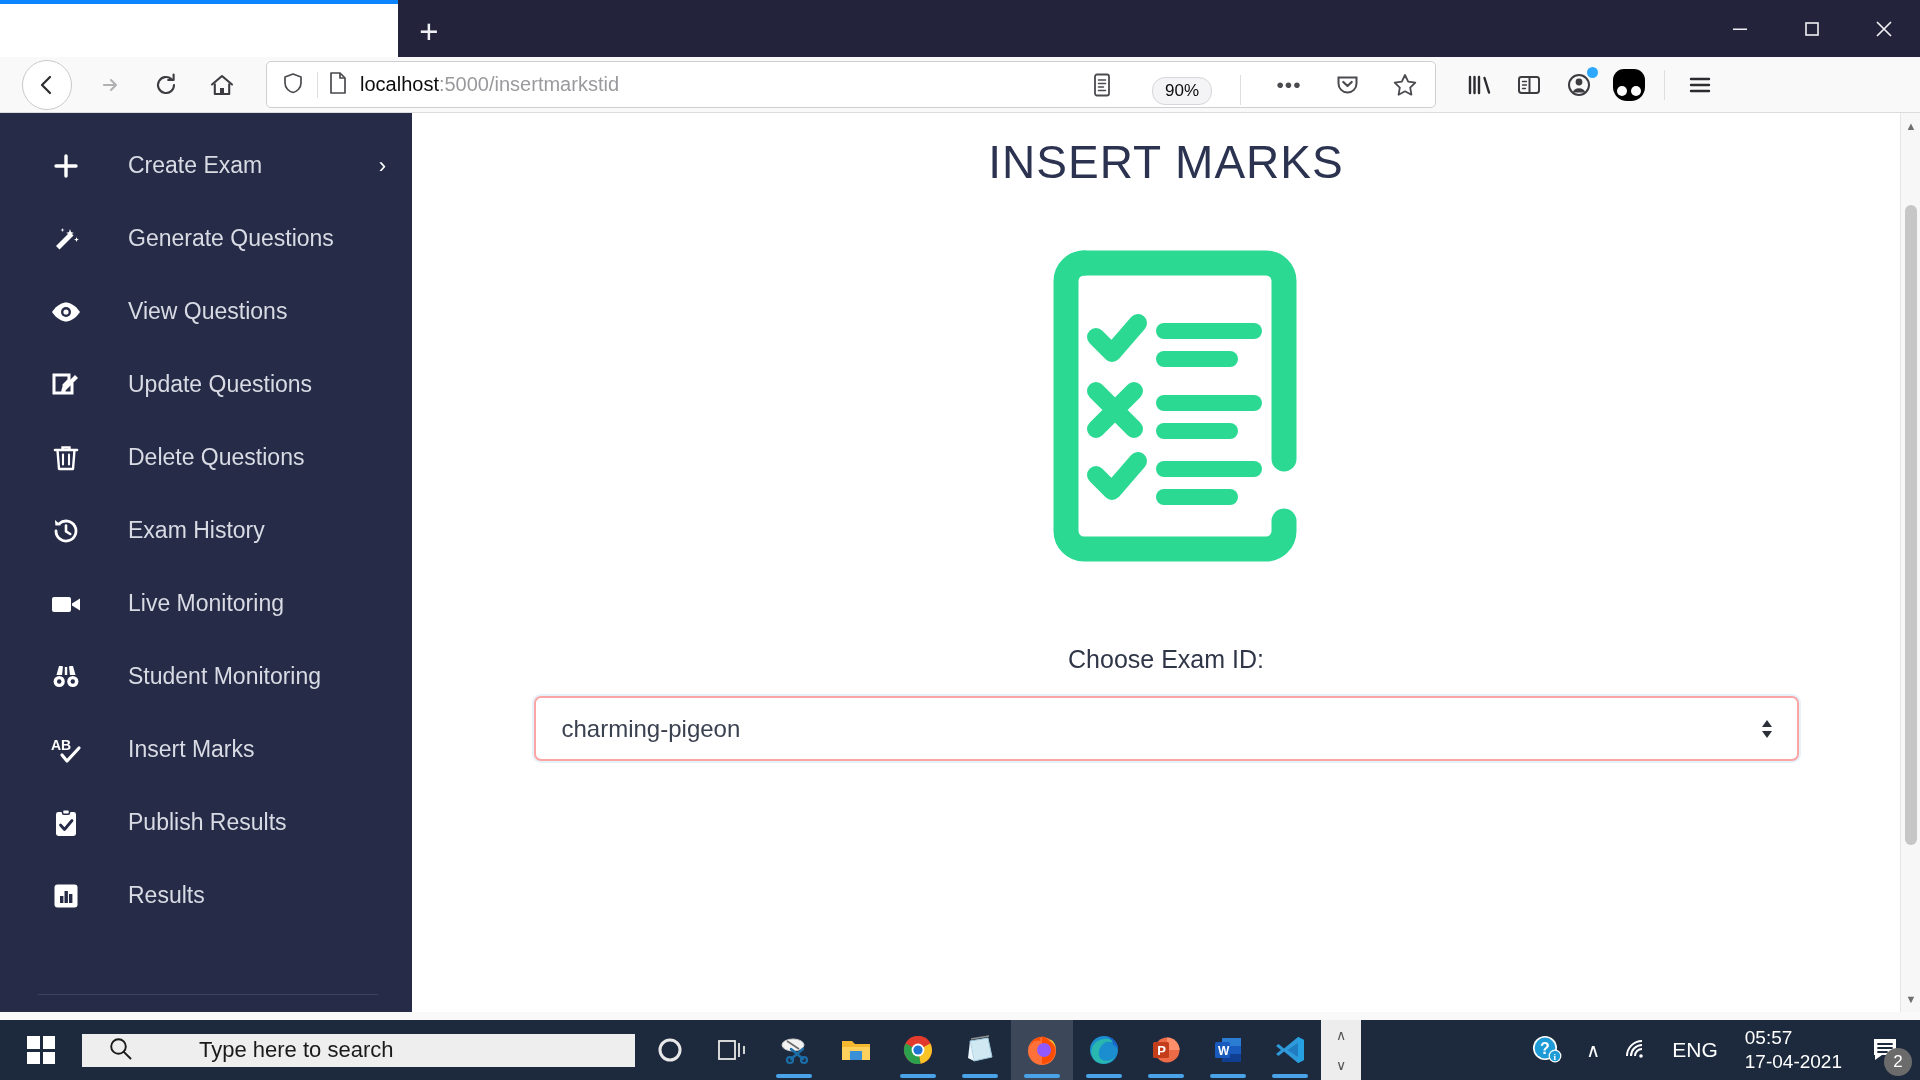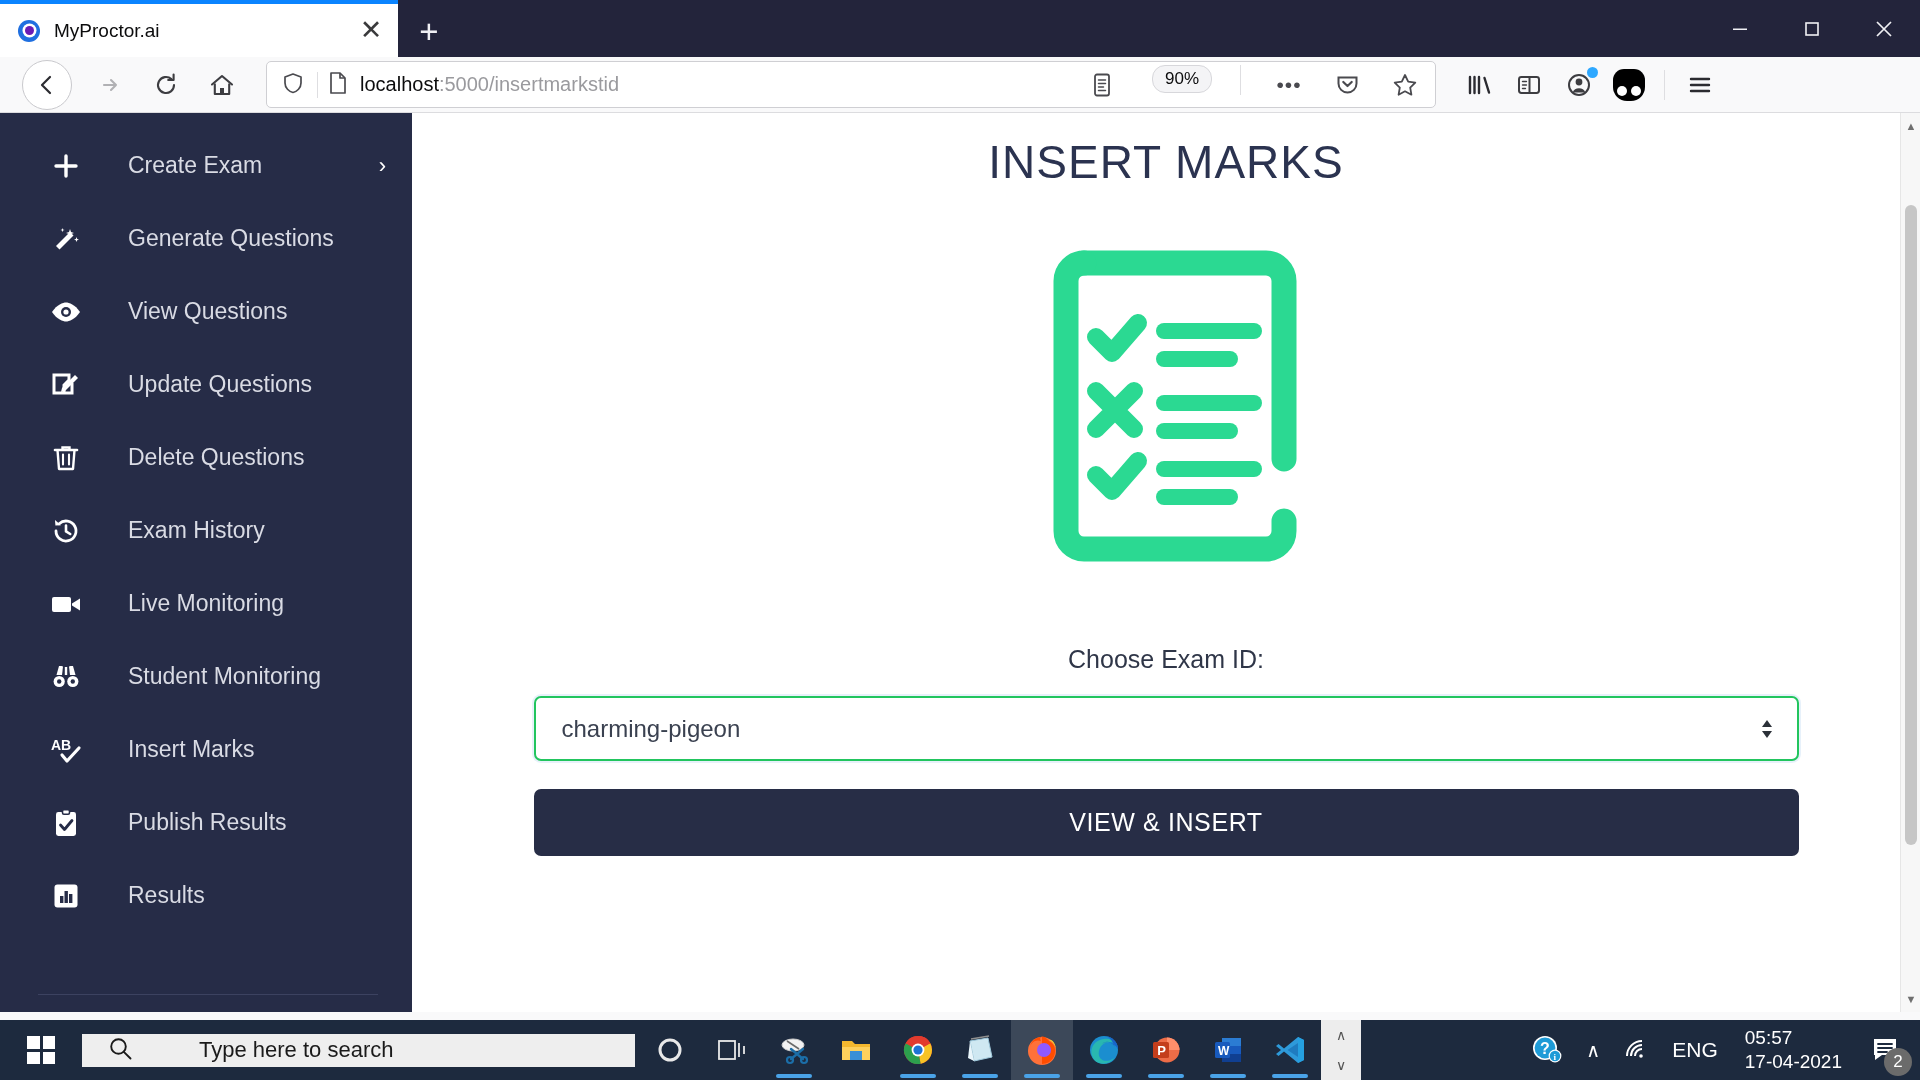--- a/index.html
+++ b/index.html
@@ -87,21 +87,21 @@
     max-width: 1170px;
   }
   .urlbar .shield { color: #4a4a4f; margin-right: 8px; }
   .url-sep { width: 1px; height: 26px; background: #dedee1; margin: 0 9px 0 4px; }
   .urlbar .pageicon { color: #4a4a4f; margin-right: 11px; }
   .urltext {
     flex: 1 1 auto; font-size: 20px; color: #9a9a9e; white-space: nowrap;
     overflow: hidden;
   }
   .urltext b { color: #0c0c0d; font-weight: 400; }
-  .urlbar-right { display: flex; align-items: flex-start; gap: 18px; }
+  .urlbar-right { display: flex; align-items: flex-end; gap: 18px; }
   .zoombadge {
     border: 1px solid #d7d7db; border-radius: 13px; background: #f4f4f6;
     font-size: 17px; color: #0c0c0d; padding: 3px 12px; margin-left: 12px;
   }
   .vdiv { width: 1px; height: 30px; background: #dedee1; margin: 0 10px; }
   .tbicon {
     width: 40px; height: 40px; display: flex; align-items: center; justify-content: center;
     color: #4a4a4f;
   }
   .navbar-right { display: flex; align-items: center; margin-left: 4px; }
@@ -154,21 +154,21 @@
     letter-spacing: 1px; margin-top: 22px;
   }
 
   .illus-wrap { display: flex; justify-content: center; margin-top: 52px; }
 
   .form-area { width: 1265px; margin: 0 auto; padding-top: 74px; }
   .form-label {
     text-align: center; font-size: 25px; color: #2f3648; margin-bottom: 22px;
   }
   .select-box {
-    height: 65px; border: 2px solid #22c55e; border-radius: 7px;
+    height: 65px; border: 2px solid #fca5a5; border-radius: 7px;
     background: #fff; display: flex; align-items: center;
     padding: 0 22px 0 26px; box-shadow: 0 0 0 2px rgba(169,206,238,.28);
   }
   .select-value { flex: 1 1 auto; font-size: 24px; color: #3a4150; }
   .select-arrows {
     font-size: 13px; line-height: 9px; color: #30343d; text-align: center;
   }
   .btn-primary {
     margin-top: 28px; height: 67px; background: #272d46; color: #ffffff;
     border-radius: 7px; display: flex; align-items: center; justify-content: center;
@@ -238,25 +238,20 @@
 </style>
 </head>
 <body>
 
 <div class="browser">
 
   <div class="tabstrip">
     <div class="tabstrip-dark"></div>
     <div class="tabstrip-accent"></div>
 
-    <div class="tab">
-      <span class="tab-favicon"></span>
-      <span class="tab-title">MyProctor.ai</span>
-      <span class="tab-close">✕</span>
-    </div>
 
     <div class="newtab">+</div>
 
     <div class="wincontrols">
       <div class="wincontrol">
         <svg width="20" height="20" viewBox="0 0 20 20">
             <rect x="3" y="9.5" width="14" height="1.5" fill="#f0f0f4"></rect>
           </svg>
       </div>
       <div class="wincontrol">
@@ -529,21 +524,20 @@
           <div class="select-box">
             <span class="select-value">charming-pigeon</span>
             <span class="select-arrows">
               <svg width="16" height="26" viewBox="0 0 16 26">
                 <path d="M8 4 L13 11 H3 Z" fill="#2b3038"></path>
                 <path d="M8 22 L13 15 H3 Z" fill="#2b3038"></path>
               </svg>
             </span>
           </div>
 
-          <div class="btn-primary">VIEW &amp; INSERT</div>
         </div>
       </div>
 
       <div class="pagescroll">
         <div class="sb-arrow" style="top:2px;">▲</div>
         <div class="thumb"></div>
         <div class="sb-arrow" style="bottom:2px;">▼</div>
       </div>
     </main>
   </div>

